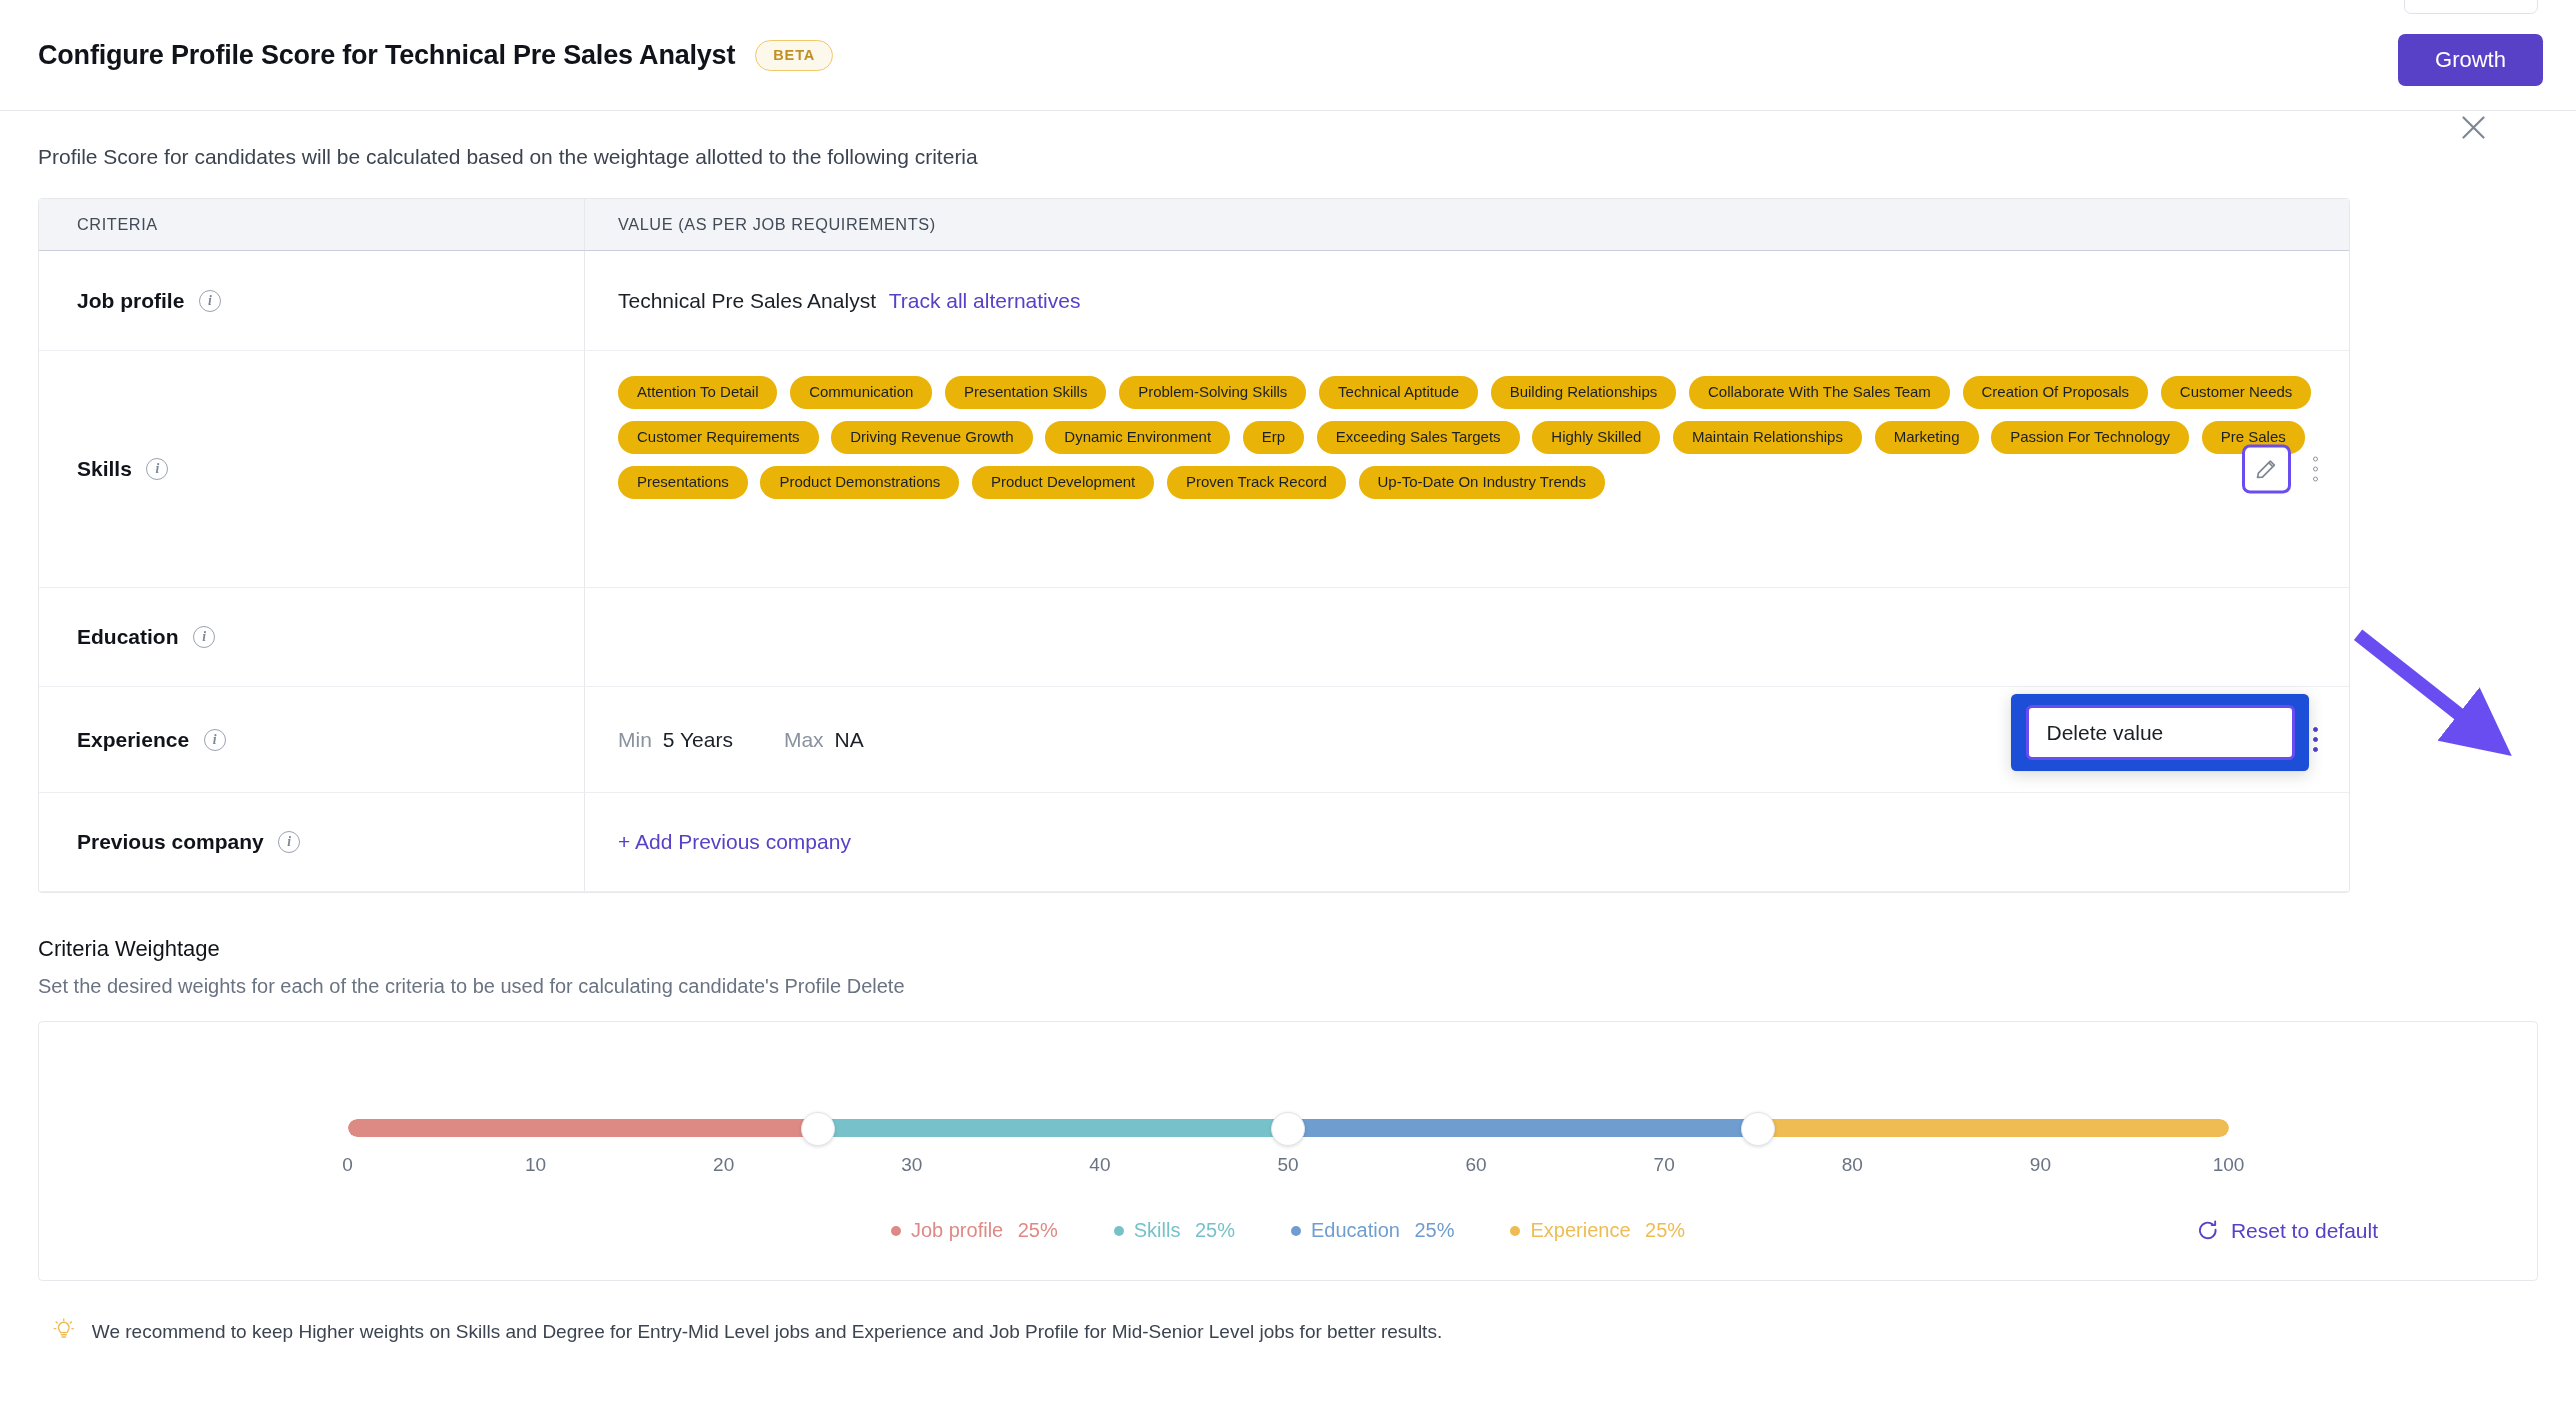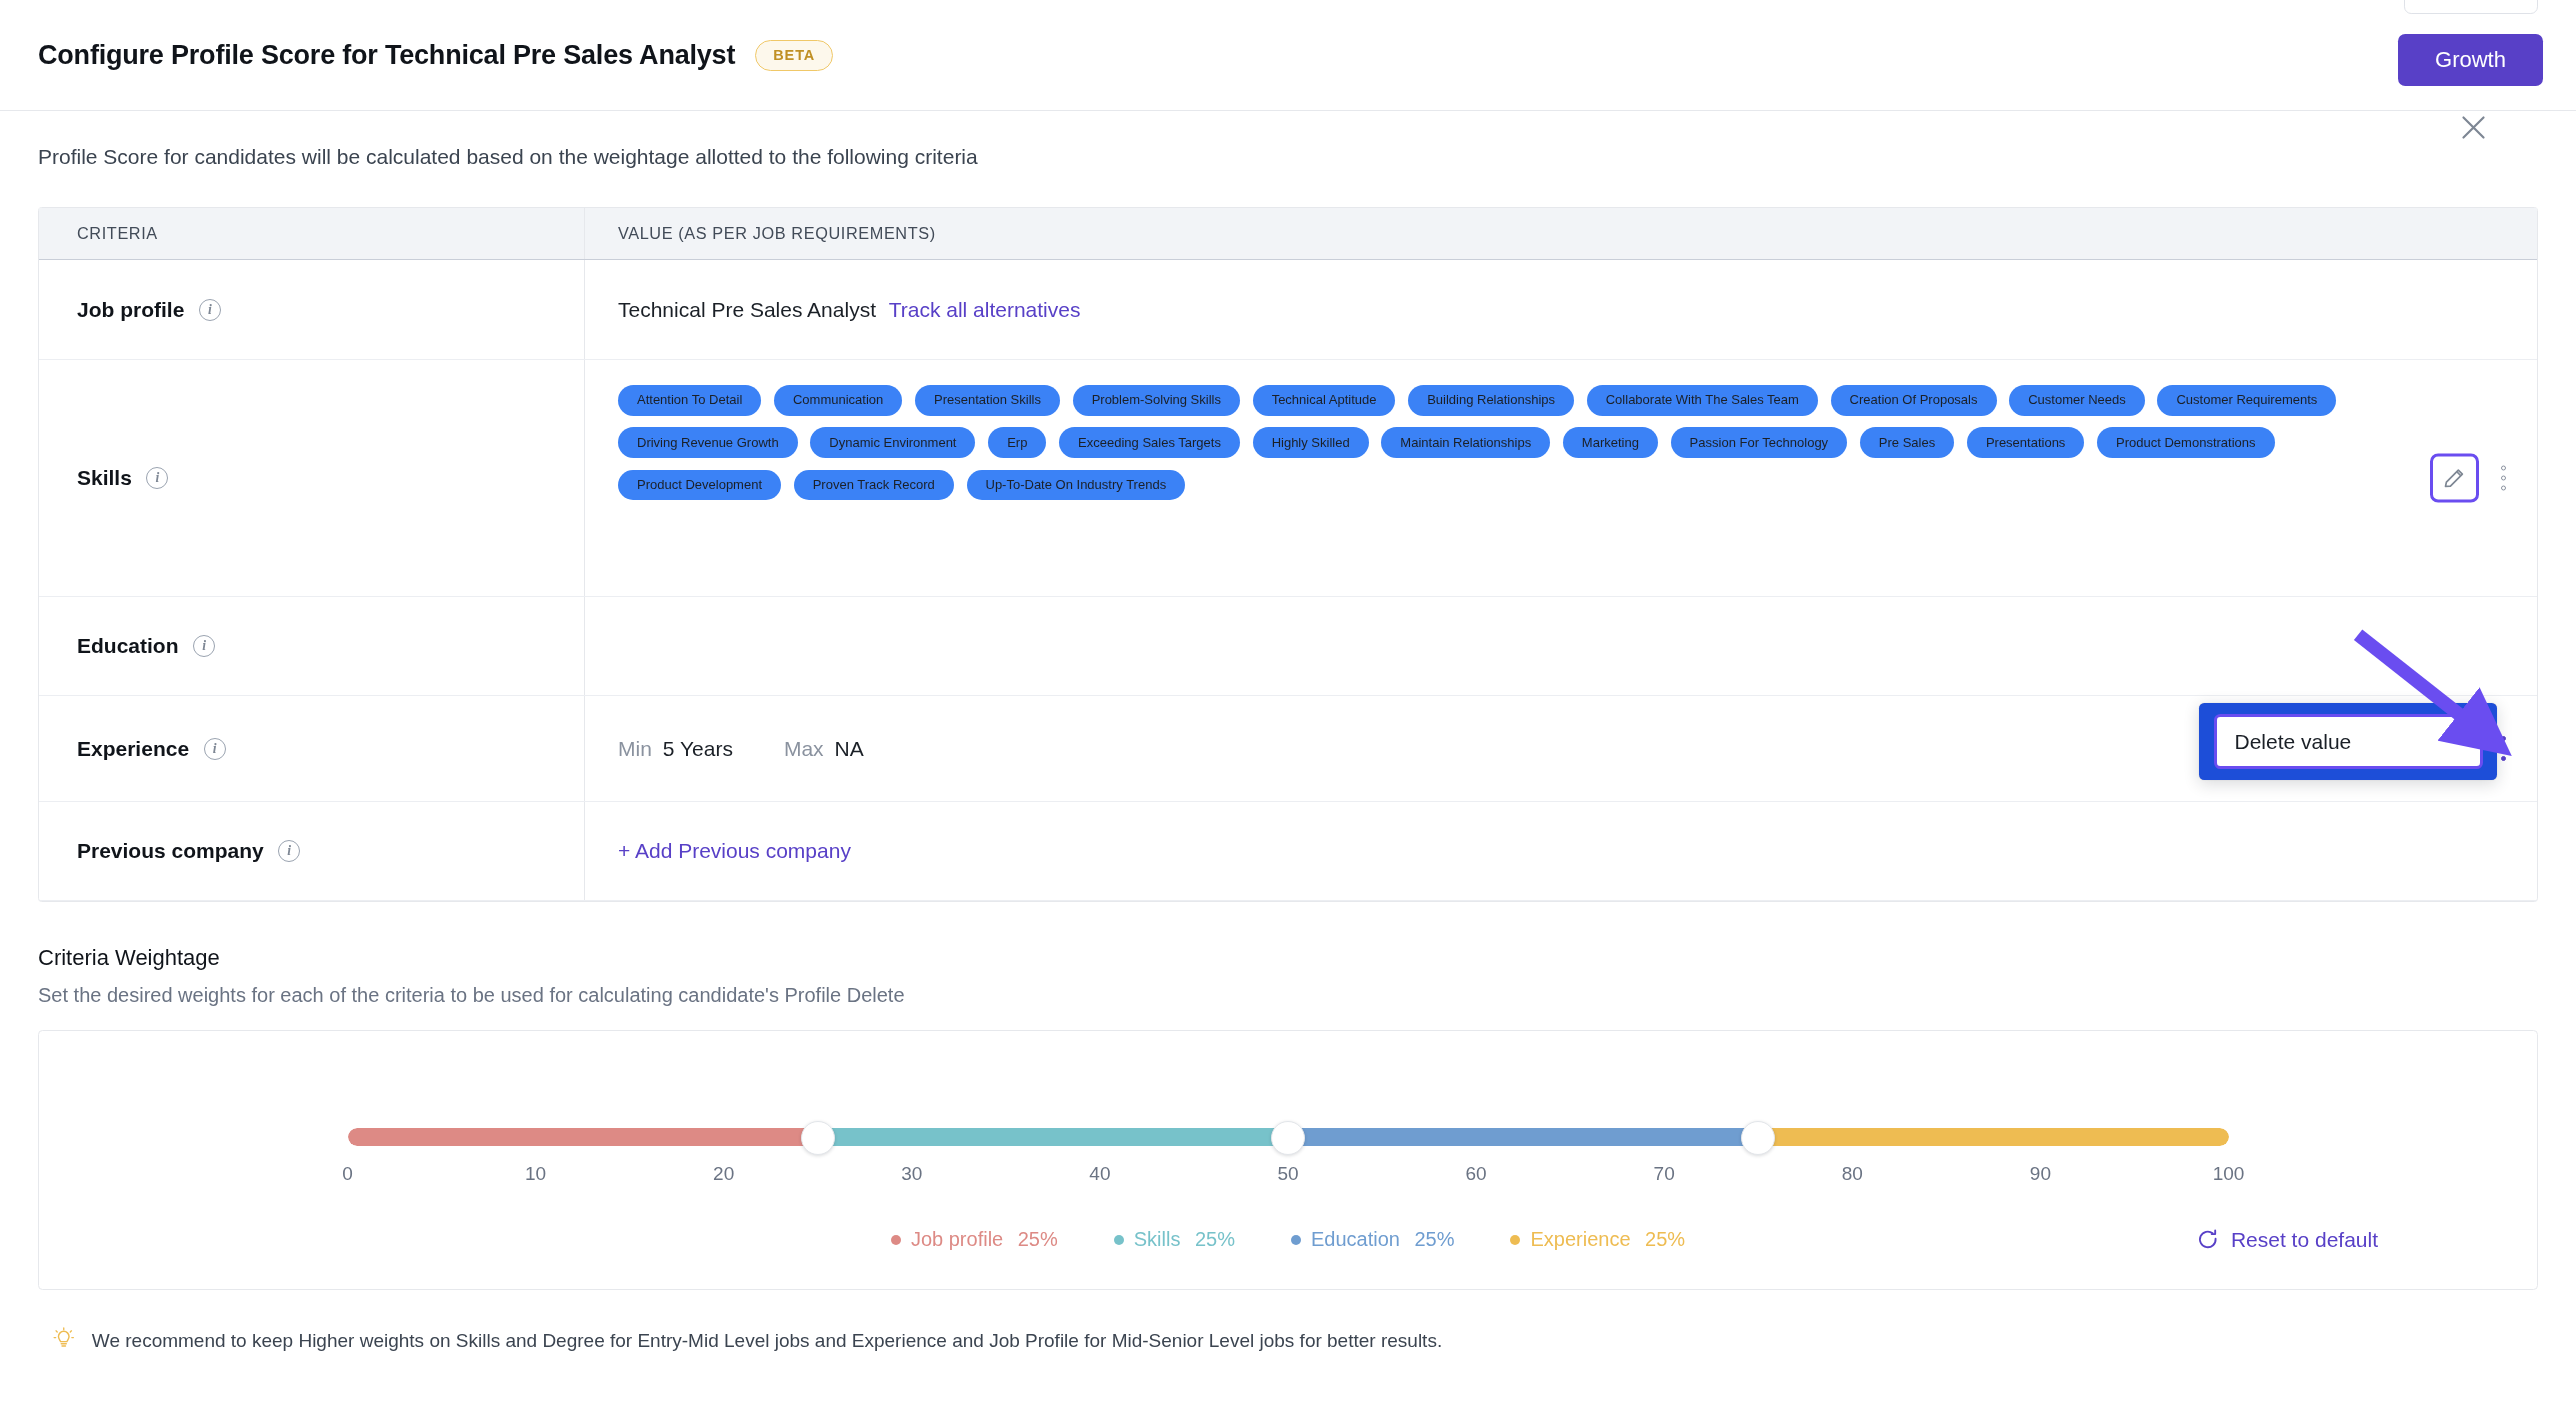--- a/index.html
+++ b/index.html
@@ -81,24 +81,24 @@
 
   
   .subtitle {
     padding: 34px 0 0 38px;
     font-size: 21px;
     color: #3b4450;
   }
 
   
   .table-wrap {
-    margin: 38px 38px 0 38px;
+    margin: 29px 38px 0 38px;
     border: 0.9px solid #e6e8ec;
     border-radius: 3.6px;
-    width: 2500px;
+    width: 2312px;
     position: relative;
   }
   .trow { display: flex; position: relative; }
   .thead {
     background: #f2f4f7;
     border-bottom: 1.8px solid #c9ced8;
     height: 52px;
   }
   .thead .tcell {
     display: flex; align-items: center;
@@ -158,24 +158,24 @@
     margin-left: 12.7px;
     cursor: pointer;
   }
   .link-add { color: #5840c7; font-size: 21px; cursor: pointer; }
 
   .chips {
     display: flex; flex-wrap: wrap; gap: 11.8px 12.7px;
     max-width: 1754px;
   }
   .chip {
-    background: #3b82f6;
+    background: #eab308;
     border-radius: 16.3px;
     padding: 7.2px 19px;
-    font-size: 13px;
+    font-size: 15px;
     color: #1b2027;
     white-space: nowrap;
     line-height: 1.25;
     cursor: pointer;
   }
 
   .exp-row { display: flex; align-items: flex-end; gap: 11px; font-size: 21px; }
   .exp-label { color: #8a929f; }
   .exp-val { color: #1b2027; }
   .exp-gap { width: 29px; display: inline-block; }

